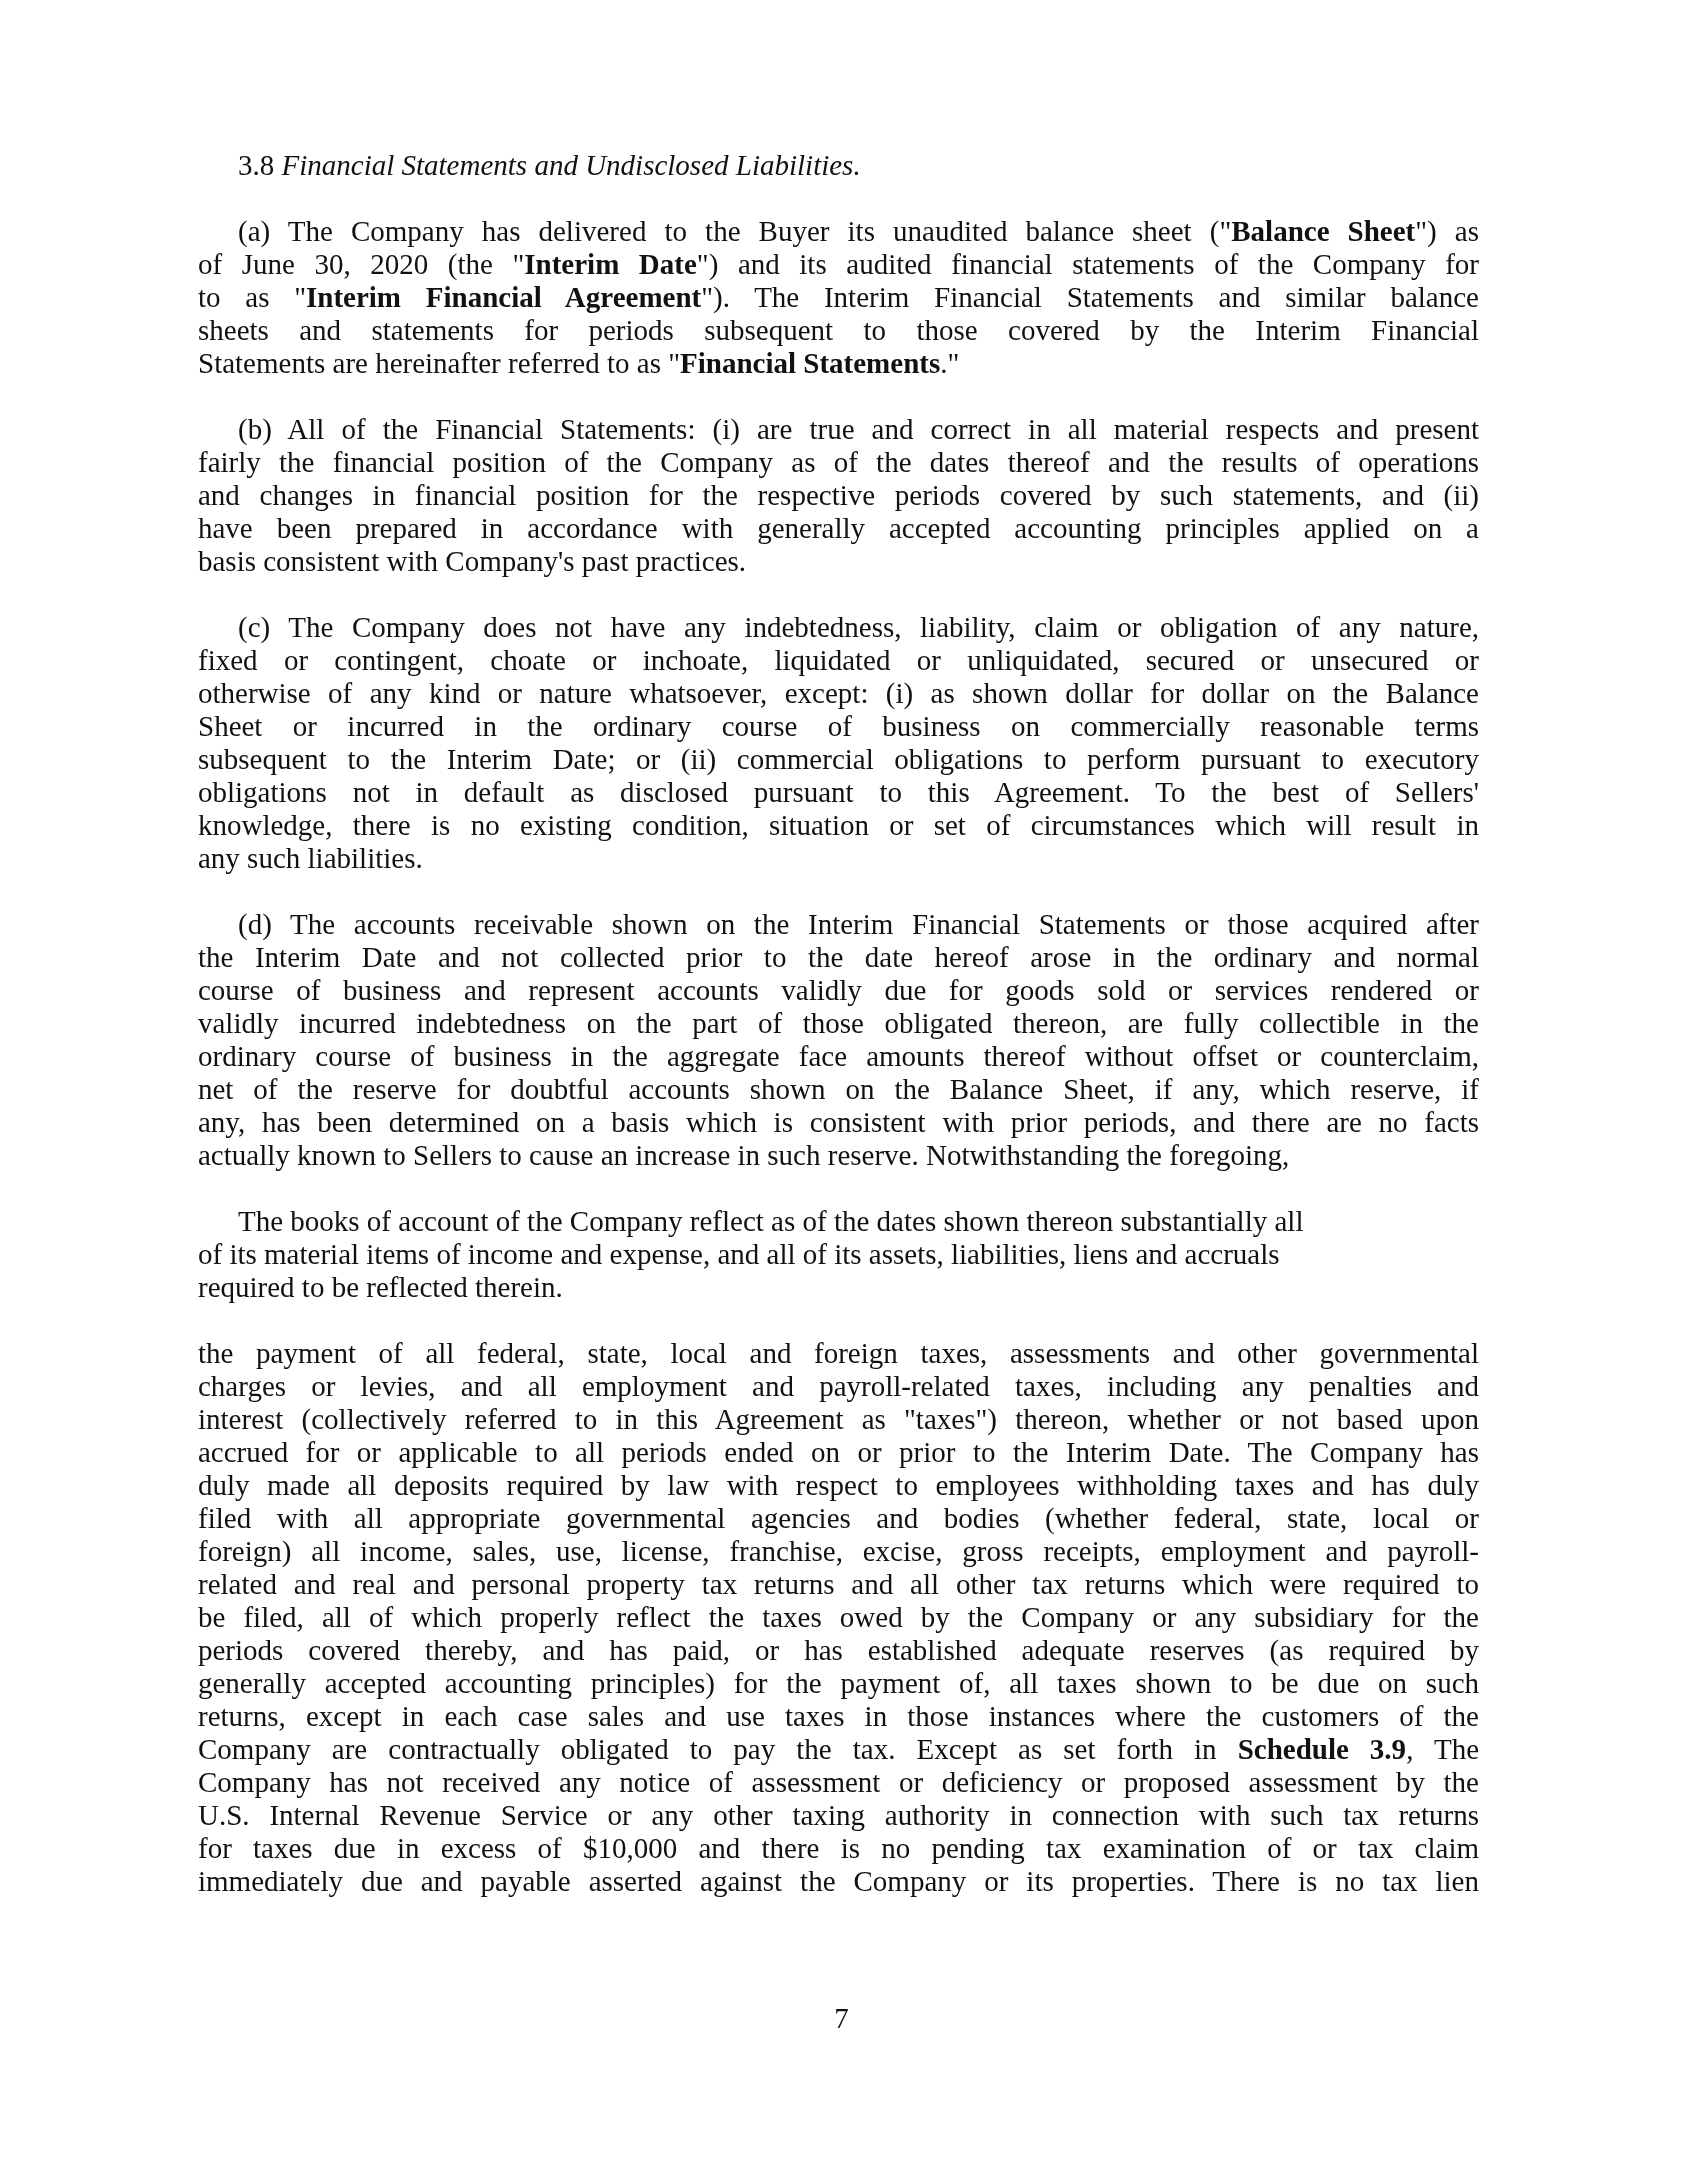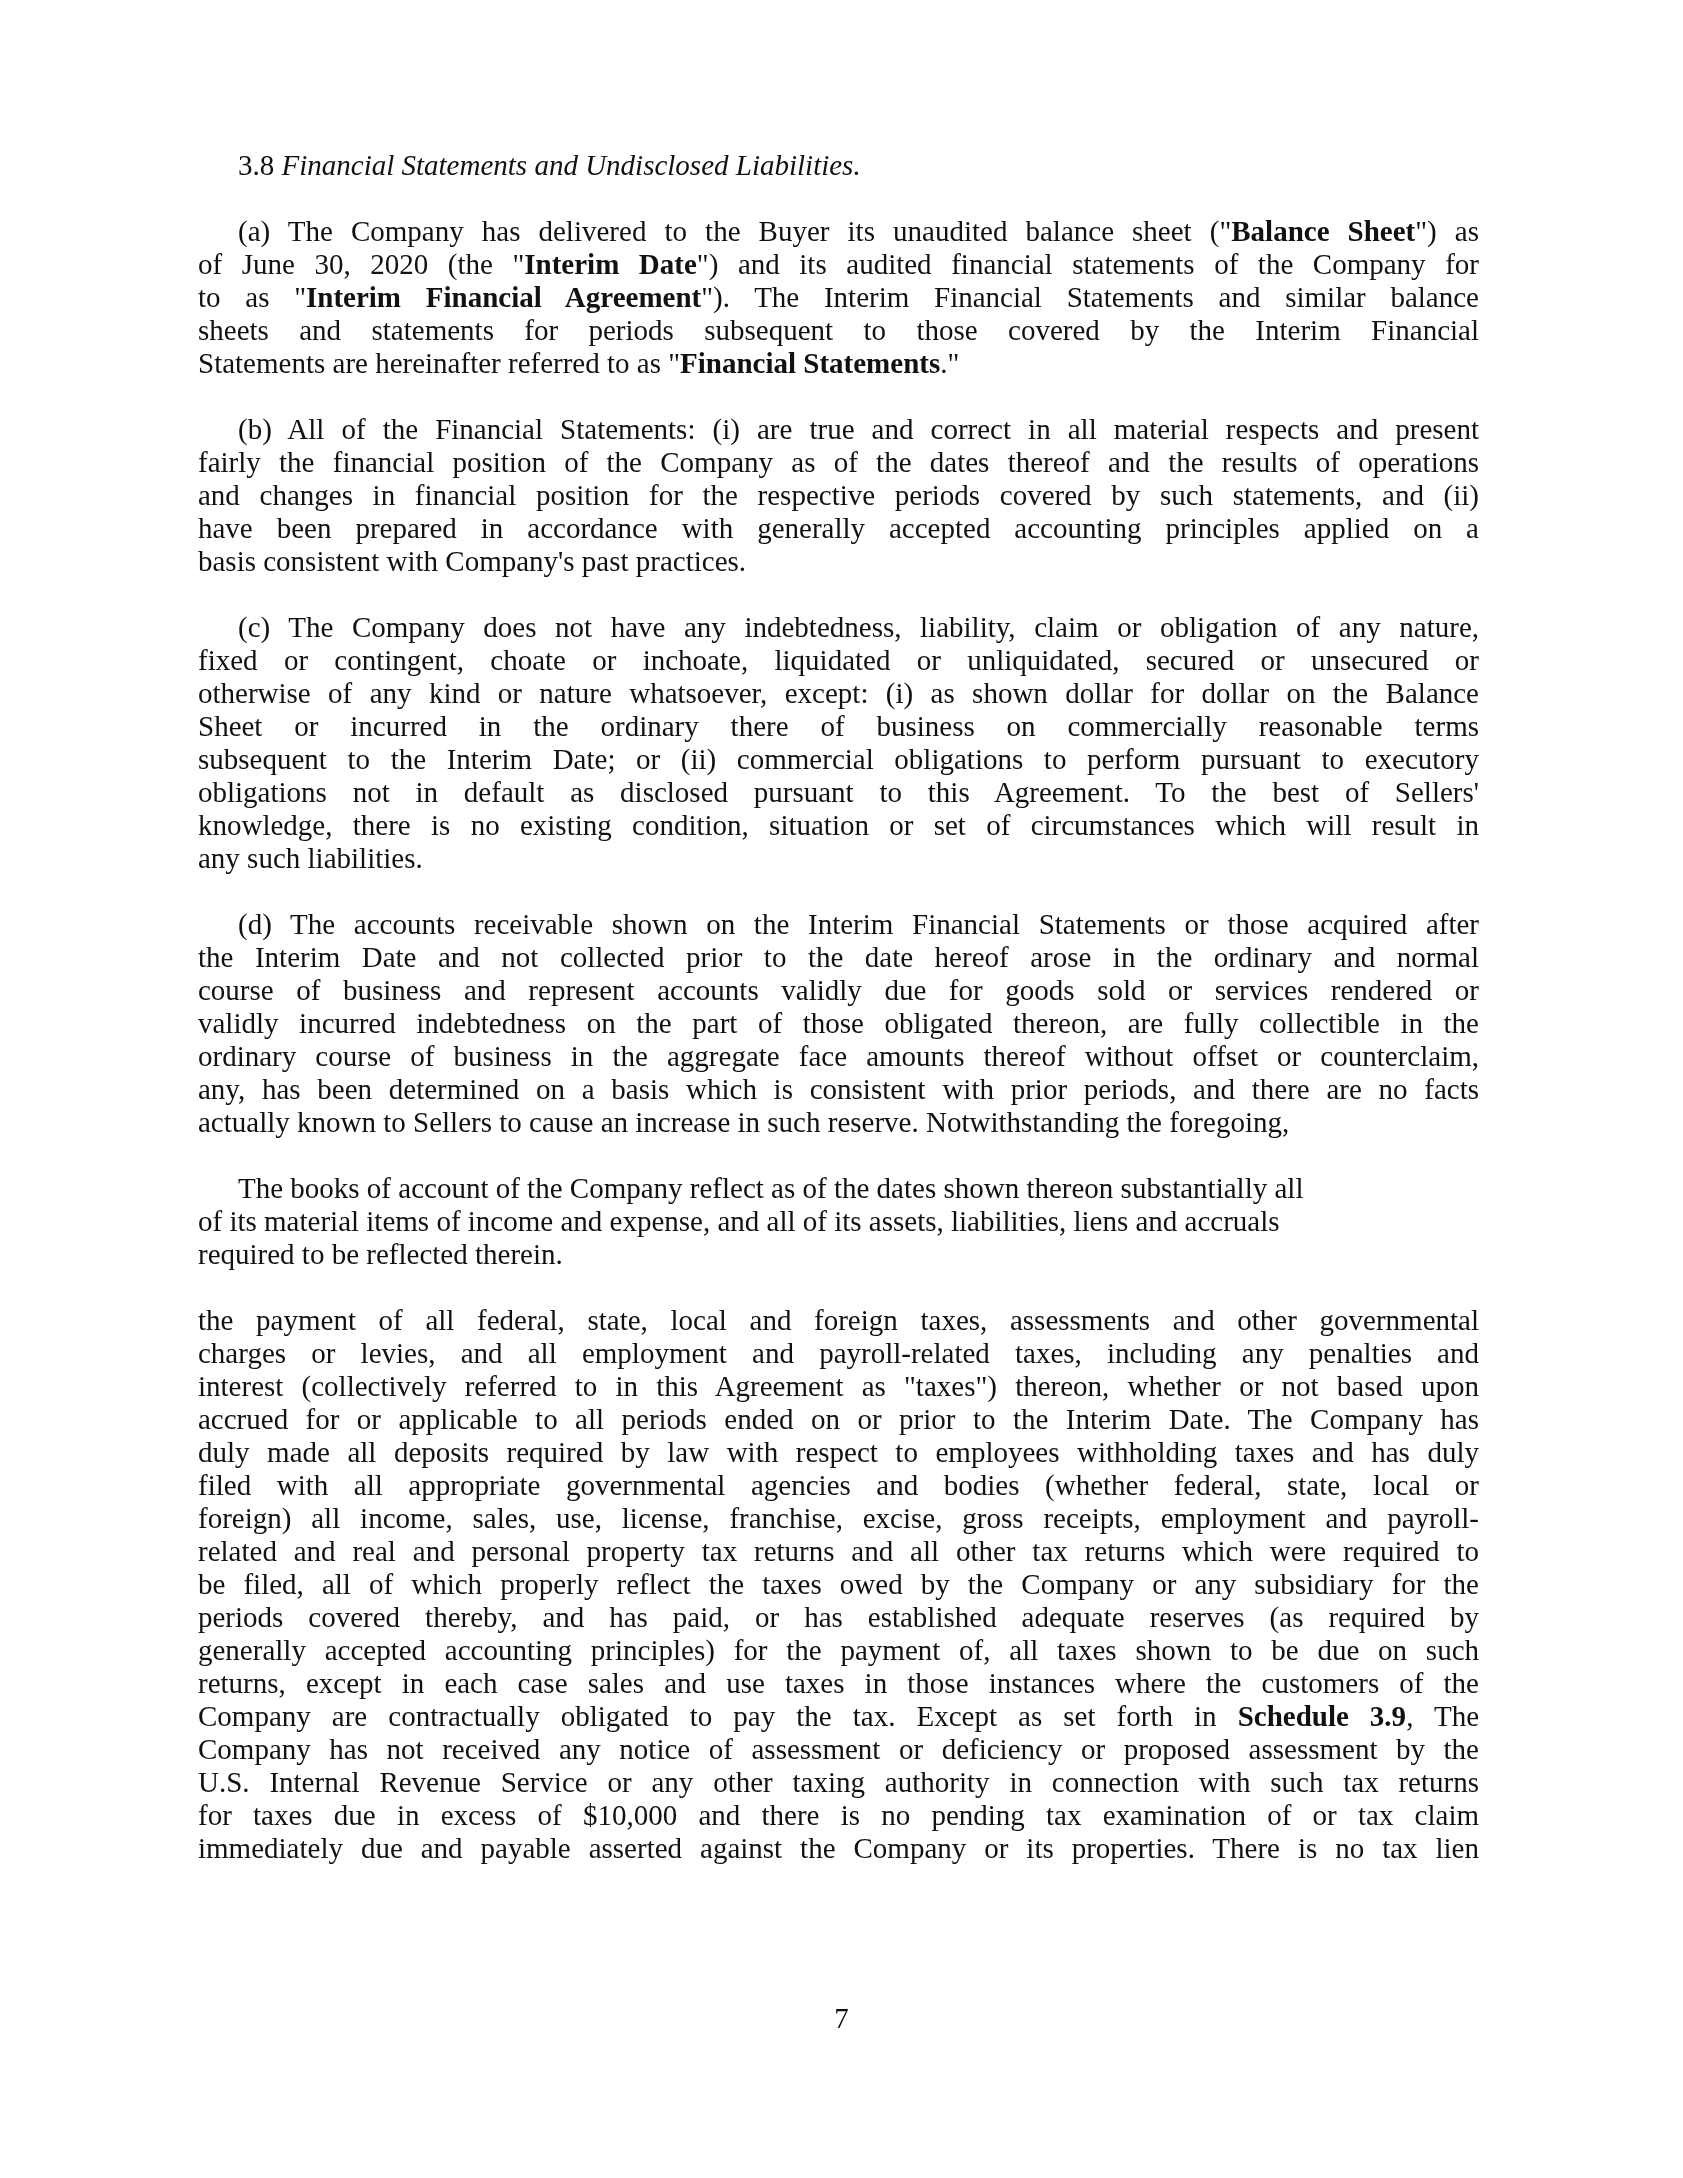--- a/index.html
+++ b/index.html
@@ -51,34 +51,35 @@
       <span class="line">and changes in financial position for the respective periods covered by such statements, and (ii)</span>
       <span class="line">have been prepared in accordance with generally accepted accounting principles applied on a</span>
       <span class="line last">basis consistent with Company's past practices.</span>
     </div>
     <span class="gap"></span>
 
     <div>
       <span class="line indent">(c) The Company does not have any indebtedness, liability, claim or obligation of any nature,</span>
       <span class="line">fixed or contingent, choate or inchoate, liquidated or unliquidated, secured or unsecured or</span>
       <span class="line">otherwise of any kind or nature whatsoever, except: (i) as shown dollar for dollar on the Balance</span>
-      <span class="line">Sheet or incurred in the ordinary there of business on commercially reasonable terms</span>
+      <span class="line">Sheet or incurred in the ordinary course of business on commercially reasonable terms</span>
       <span class="line">subsequent to the Interim Date; or (ii) commercial obligations to perform pursuant to executory</span>
       <span class="line">obligations not in default as disclosed pursuant to this Agreement. To the best of Sellers'</span>
       <span class="line">knowledge, there is no existing condition, situation or set of circumstances which will result in</span>
       <span class="line last">any such liabilities.</span>
     </div>
     <span class="gap"></span>
 
     <div>
       <span class="line indent">(d) The accounts receivable shown on the Interim Financial Statements or those acquired after</span>
       <span class="line">the Interim Date and not collected prior to the date hereof arose in the ordinary and normal</span>
       <span class="line">course of business and represent accounts validly due for goods sold or services rendered or</span>
       <span class="line">validly incurred indebtedness on the part of those obligated thereon, are fully collectible in the</span>
       <span class="line">ordinary course of business in the aggregate face amounts thereof without offset or counterclaim,</span>
+      <span class="line">net of the reserve for doubtful accounts shown on the Balance Sheet, if any, which reserve, if</span>
       <span class="line">any, has been determined on a basis which is consistent with prior periods, and there are no facts</span>
       <span class="line last">actually known to Sellers to cause an increase in such reserve. Notwithstanding the foregoing,</span>
     </div>
     <span class="gap"></span>
 
     <div>
       <span class="line ragged indent">The books of account of the Company reflect as of the dates shown thereon substantially all</span>
       <span class="line ragged">of its material items of income and expense, and all of its assets, liabilities, liens and accruals</span>
       <span class="line ragged">required to be reflected therein.</span>
     </div>

